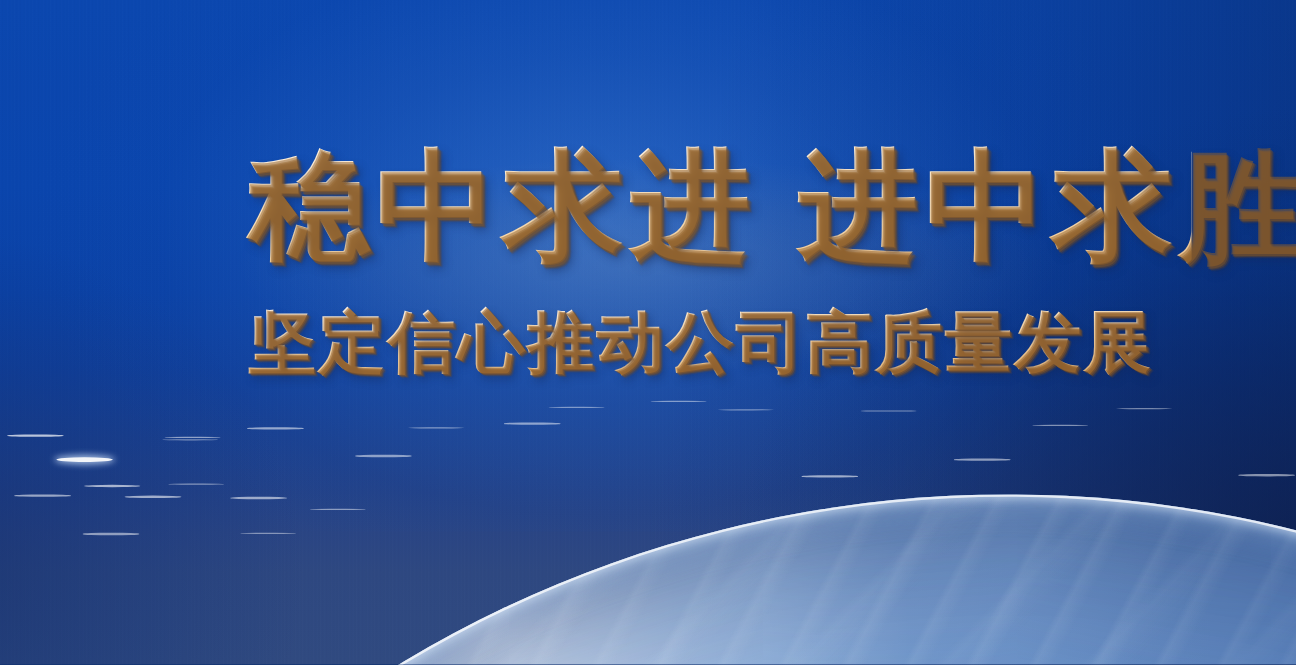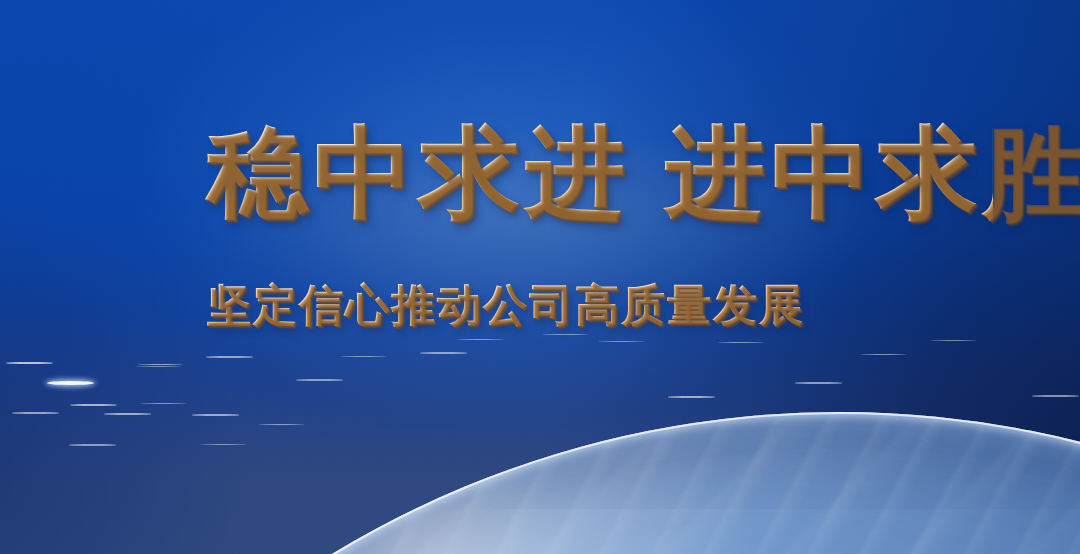--- a/index.html
+++ b/index.html
@@ -230,22 +230,22 @@
       #eec392 100%);
     text-shadow:
       1px 1px 0 rgba(150,98,38,0.50),
       2px 2px 0 rgba(138,88,32,0.42),
       3px 3px 0 rgba(124,78,28,0.34),
       4px 4px 1px rgba(108,66,22,0.26),
       5px 6px 8px rgba(18,40,92,0.45);
   }
 
   .subhead {
-    margin-top: 44px;
-    font-size: 44px;
+    margin-top: 24px;
+    font-size: 56px;
     line-height: 70px;
     letter-spacing: 2px;
     background-image: linear-gradient(178deg,
       #fff7ea 0%,
       #fdeedb 14%,
       #f9e0bd 34%,
       #f4d2a3 52%,
       #edc48d 70%,
       #e3b478 88%,
       #dcaa6c 100%);

